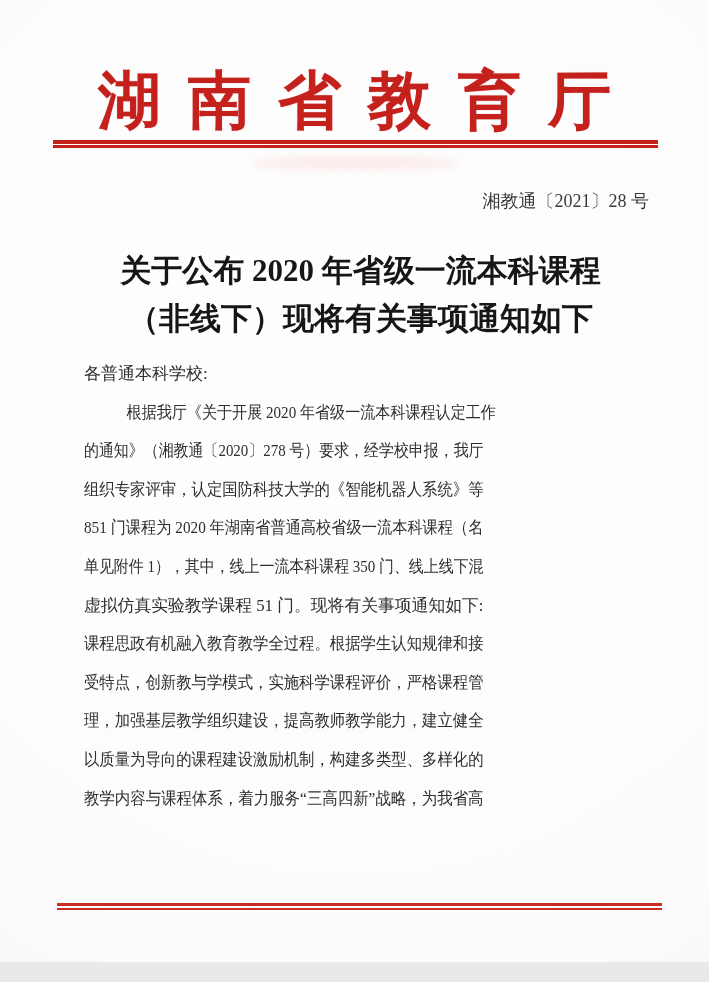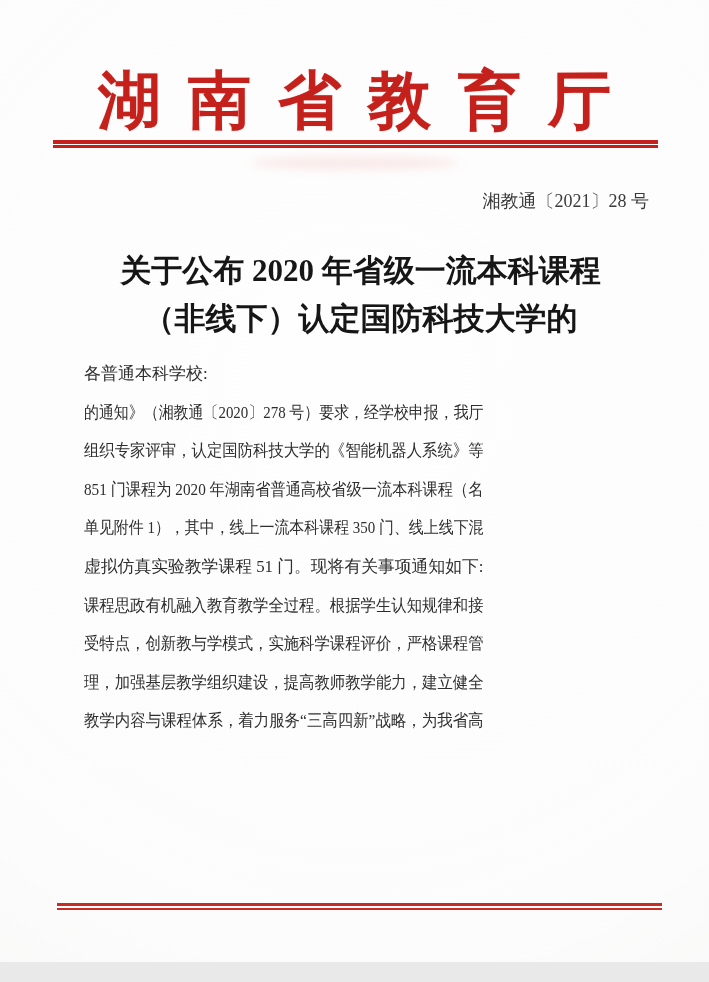--- a/index.html
+++ b/index.html
@@ -89,31 +89,33 @@
 
   <div class="agency-title">湖南省教育厅</div>
 
   <div class="red-rule rule-top"></div>
   <div class="smudge"></div>
 
   <div class="doc-number">湘教通〔2021〕28 号</div>
 
   <div class="notice-title">
     <div>关于公布 2020 年省级一流本科课程</div>
-    <div>（非线下）认定国防科技大学的</div>
+    <div>（非线下）现将有关事项通知如下</div>
   </div>
 
   <div class="body-text">
     <div class="bline left"><span>各普通本科学校:</span></div>
+    <div class="bline j indent"><span style="transform: scaleX(0.886792);">根据我厅《关于开展 2020 年省级一流本科课程认定工作</span></div>
     <div class="bline j"><span style="transform: scaleX(0.878505);">的通知》（湘教通〔2020〕278 号）要求，经学校申报，我厅</span></div>
     <div class="bline j"><span style="transform: scaleX(0.903846);">组织专家评审，认定国防科技大学的《智能机器人系统》等</span></div>
     <div class="bline j"><span style="transform: scaleX(0.895238);">851 门课程为 2020 年湖南省普通高校省级一流本科课程（名</span></div>
     <div class="bline j"><span style="transform: scaleX(0.878505);">单见附件 1），其中，线上一流本科课程 350 门、线上线下混</span></div>
     <div class="bline left"><span style="transform: scaleX(0.988309);">虚拟仿真实验教学课程 51 门。现将有关事项通知如下:</span></div>
     <div class="bline j"><span style="transform: scaleX(0.903846);">课程思政有机融入教育教学全过程。根据学生认知规律和接</span></div>
     <div class="bline j"><span style="transform: scaleX(0.903846);">受特点，创新教与学模式，实施科学课程评价，严格课程管</span></div>
     <div class="bline j"><span style="transform: scaleX(0.903846);">理，加强基层教学组织建设，提高教师教学能力，建立健全</span></div>
+    <div class="bline j"><span style="transform: scaleX(0.903846);">以质量为导向的课程建设激励机制，构建多类型、多样化的</span></div>
     <div class="bline j"><span style="transform: scaleX(0.907756);">教学内容与课程体系，着力服务“三高四新”战略，为我省高</span></div>
   </div>
 
   <div class="red-rule rule-bottom"></div>
 
 </div>
 
 </body></html>

